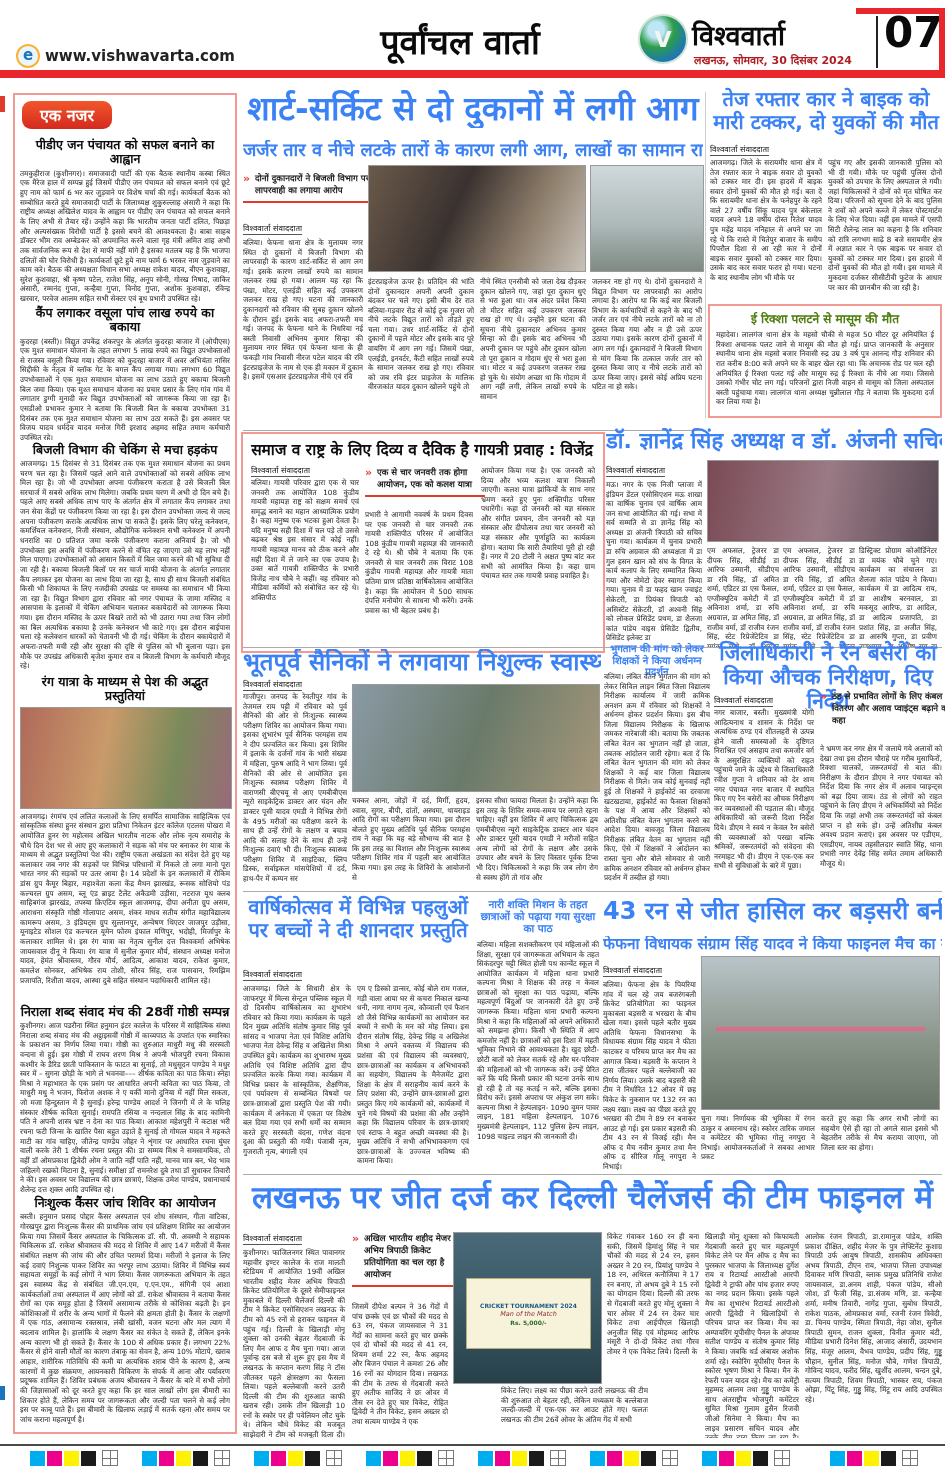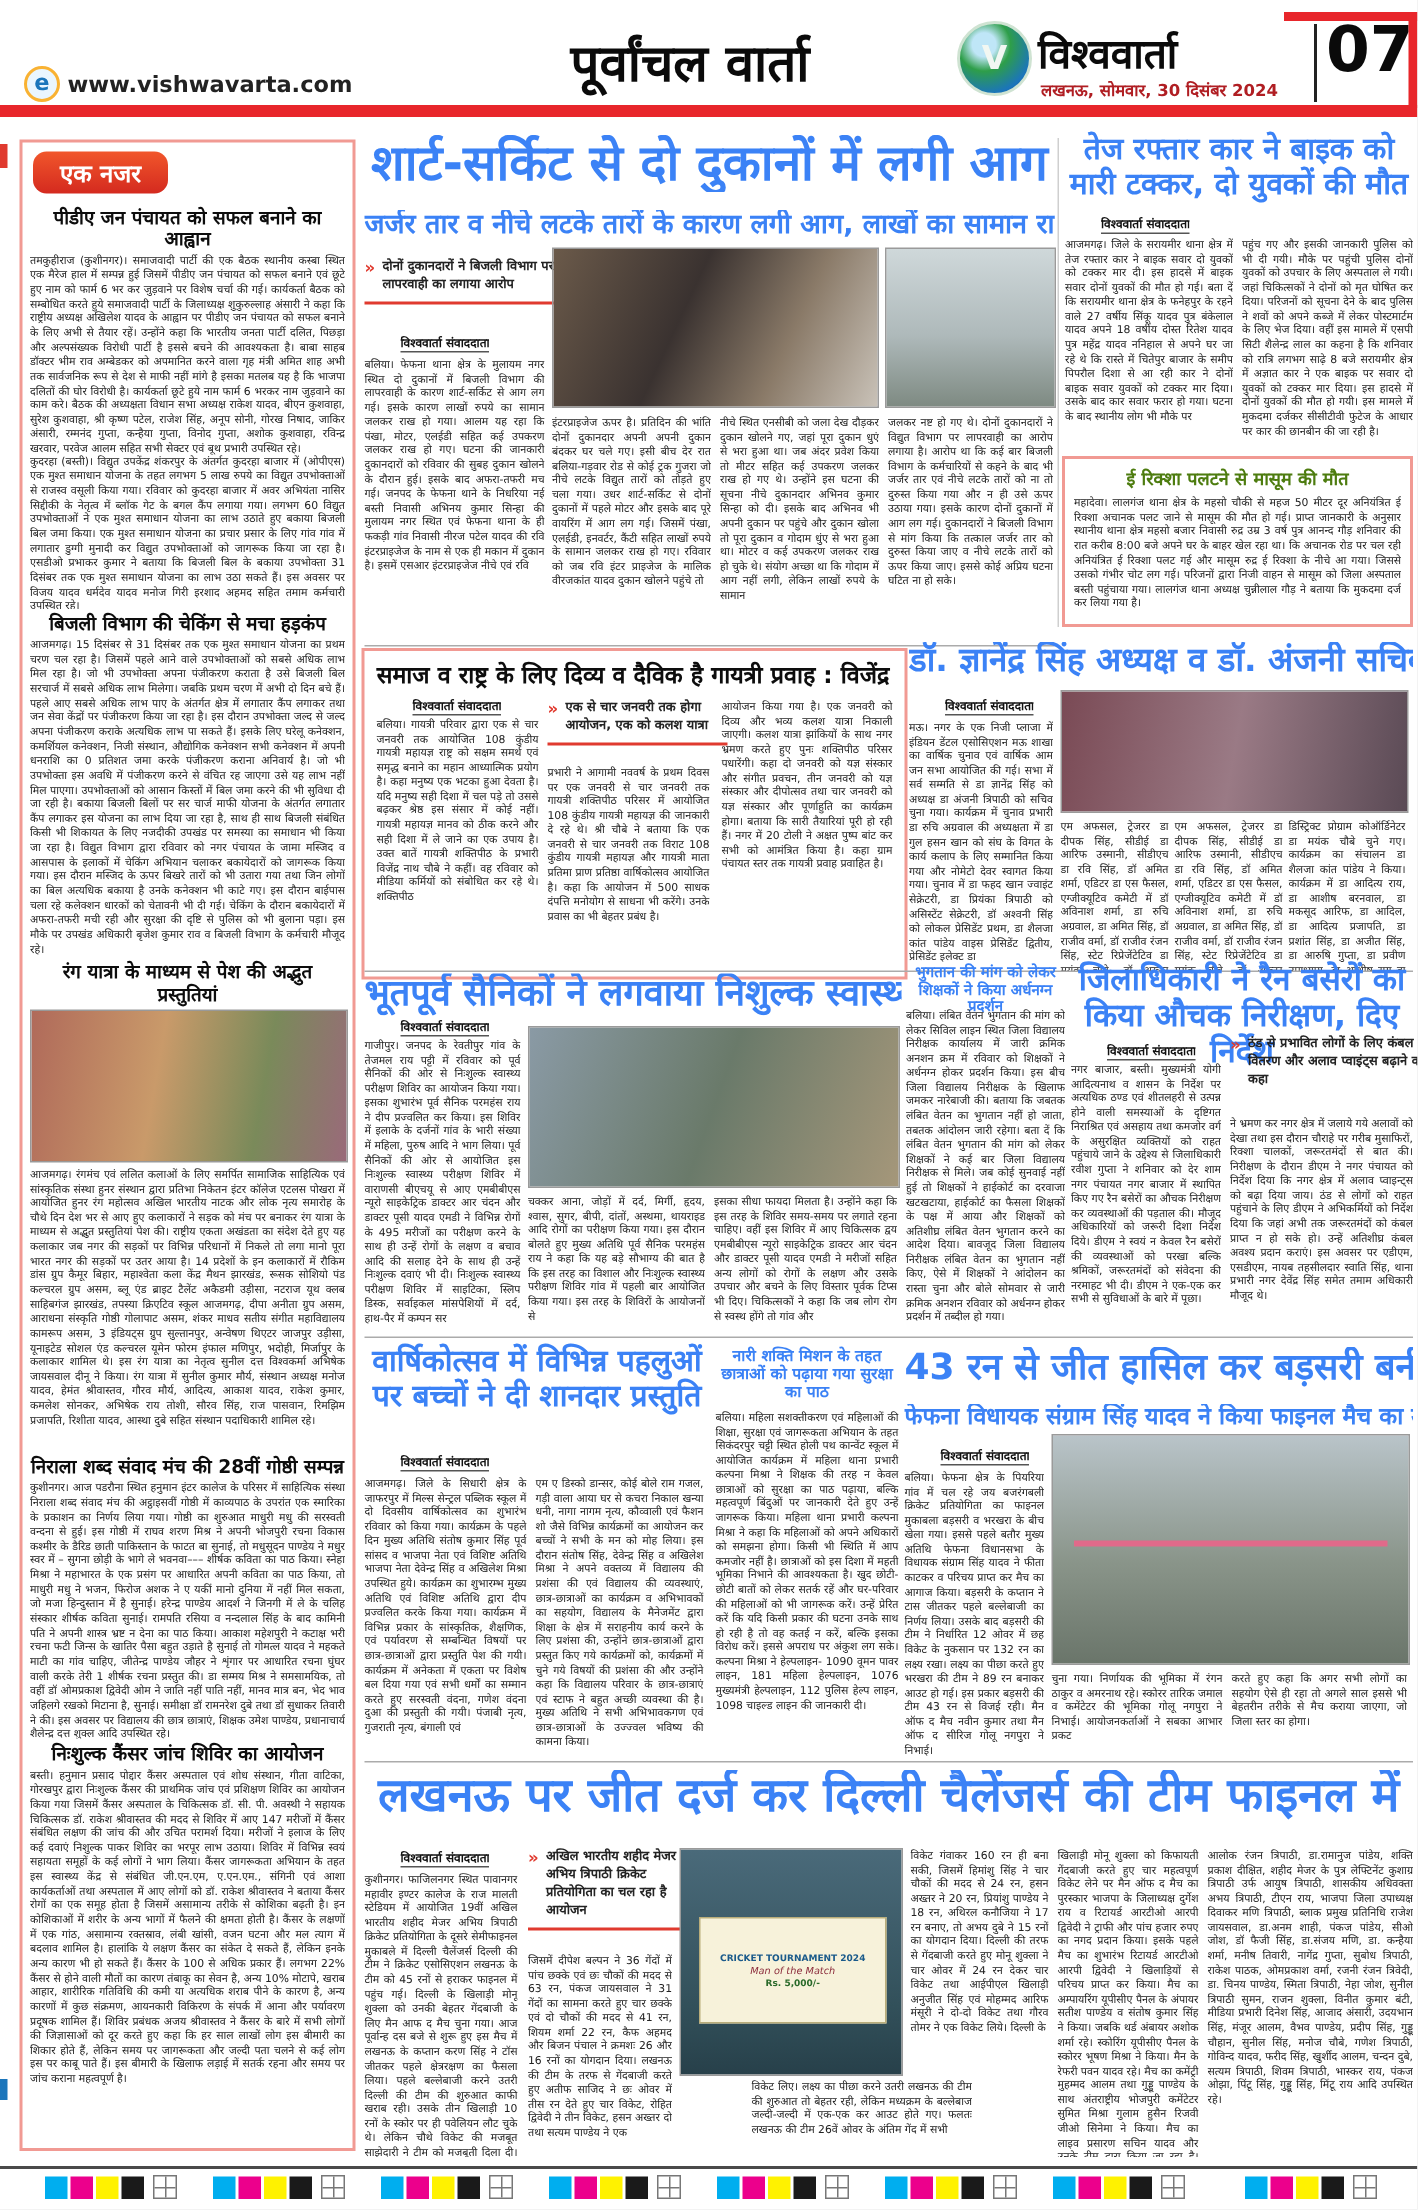--- a/index.html
+++ b/index.html
@@ -3,21 +3,21 @@
 <meta charset="utf-8">
 <style>
   html,body{margin:0;padding:0;background:#e9e9e9;}
   .page{position:relative;width:945px;height:1473px;background:#ffffff;overflow:hidden;
         font-family:"DejaVu Sans",sans-serif;color:#1c1c1c;}
   .abs{position:absolute;}
   .h{position:absolute;font-weight:bold;color:#3b82f6;line-height:1.15;}
   .center{text-align:center;}
   .nowrap{white-space:nowrap;overflow:hidden;}
   .col{position:absolute;font-size:7.2px;line-height:1.33;text-align:justify;color:#222;overflow:hidden;}
-  .by{position:absolute;font-size:8px;font-weight:bold;color:#111;border-bottom:1px solid #555;padding-bottom:1px;white-space:nowrap;overflow:hidden;margin-left:24px;}
+  .by{position:absolute;font-size:8px;font-weight:normal;color:#111;border-bottom:1px solid #555;padding-bottom:1px;white-space:nowrap;overflow:hidden;}
   .kick{position:absolute;font-size:8.6px;font-weight:bold;color:#232323;line-height:1.4;padding-left:12px;border-bottom:2px solid #e03a2f;padding-bottom:5px;}
   .kick.nou{border-bottom:none;}
   .kick::before{content:"»";color:#e03a2f;position:absolute;left:0;top:-1px;font-size:11px;font-weight:bold;}
   .ph{position:absolute;border:1px solid #9a9a9a;}
   .pbox{position:absolute;border:2px solid #f19a93;background:#fff;}
   .hrule{position:absolute;height:1px;background:#ababab;}
   .vrule{position:absolute;width:1px;background:#cfcfcf;}
   .redband{position:absolute;background:#e8262b;}
   
   .url{position:absolute;left:16px;top:44px;display:flex;align-items:center;gap:5px;font-size:15px;font-weight:bold;color:#222;}
@@ -72,20 +72,21 @@
 
   <div class="abs" style="left:0;top:96px;width:5px;height:16px;background:#e03a2f;"></div>
   <div class="abs" style="left:0;top:1386px;width:5px;height:14px;background:#1b75bb;"></div>
 
   <div class="leftbox">
     <div><span class="badge">एक नजर</span></div>
 
     <div class="lh">पीडीए जन पंचायत को सफल बनाने का आह्वान</div>
     <div class="lb" style="height:134px;">तमकुहीराज (कुशीनगर)। समाजवादी पार्टी की एक बैठक स्थानीय कस्बा स्थित एक मैरेज हाल में सम्पन्न हुई जिसमें पीडीए जन पंचायत को सफल बनाने एवं छूटे हुए नाम को फार्म 6 भर कर जुड़वाने पर विशेष चर्चा की गई। कार्यकर्ता बैठक को सम्बोधित करते हुये समाजवादी पार्टी के जिलाध्यक्ष शुकुरुल्लाह अंसारी ने कहा कि राष्ट्रीय अध्यक्ष अखिलेश यादव के आह्वान पर पीडीए जन पंचायत को सफल बनाने के लिए अभी से तैयार रहें। उन्होंने कहा कि भारतीय जनता पार्टी दलित, पिछड़ा और अल्पसंख्यक विरोधी पार्टी है इससे बचने की आवश्यकता है। बाबा साहब डॉक्टर भीम राव अम्बेडकर को अपमानित करने वाला गृह मंत्री अमित शाह अभी तक सार्वजनिक रूप से देश से माफी नहीं मांगे है इसका मतलब यह है कि भाजपा दलितों की घोर विरोधी है। कार्यकर्ता छूटे हुये नाम फार्म 6 भरकर नाम जुड़वाने का काम करे। बैठक की अध्यक्षता विधान सभा अध्यक्ष राकेश यादव, बीएन कुशवाहा, सुरेश कुशवाहा, श्री कृष्ण पटेल, राजेश सिंह, अनूप सोनी, गोरख निषाद, जाकिर अंसारी, रम्मनंद गुप्ता, कन्हैया गुप्ता, विनोद गुप्ता, अशोक कुशवाहा, रविन्द्र खरवार, परवेज आलम सहित सभी सेक्टर एवं बूथ प्रभारी उपस्थित रहे।</div>
 
+    <div class="lh">कैंप लगाकर वसूला पांच लाख रुपये का बकाया</div>
     <div class="lb" style="height:103px;">कुदरहा (बस्ती)। विद्युत उपकेंद्र शंकरपुर के अंतर्गत कुदरहा बाजार में (ओपीएस) एक मुश्त समाधान योजना के तहत लगभग 5 लाख रुपये का विद्युत उपभोक्ताओं से राजस्व वसूली किया गया। रविवार को कुदरहा बाजार में अवर अभियंता नासिर सिद्दीकी के नेतृत्व में ब्लॉक गेट के बगल कैंप लगाया गया। लगभग 60 विद्युत उपभोक्ताओं ने एक मुश्त समाधान योजना का लाभ उठाते हुए बकाया बिजली बिल जमा किया। एक मुश्त समाधान योजना का प्रचार प्रसार के लिए गांव गांव में लगातार डुग्गी मुनादी कर विद्युत उपभोक्ताओं को जागरूक किया जा रहा है। एसडीओ प्रभाकर कुमार ने बताया कि बिजली बिल के बकाया उपभोक्ता 31 दिसंबर तक एक मुश्त समाधान योजना का लाभ उठा सकते हैं। इस अवसर पर विजय यादव धर्मदेव यादव मनोज गिरी इरशाद अहमद सहित तमाम कर्मचारी उपस्थित रहे।</div>
 
     <div class="lh">बिजली विभाग की चेकिंग से मचा हड़कंप</div>
     <div class="lb" style="height:213px;">आजमगढ़। 15 दिसंबर से 31 दिसंबर तक एक मुश्त समाधान योजना का प्रथम चरण चल रहा है। जिसमें पहले आने वाले उपभोक्ताओं को सबसे अधिक लाभ मिल रहा है। जो भी उपभोक्ता अपना पंजीकरण कराता है उसे बिजली बिल सरचार्ज में सबसे अधिक लाभ मिलेगा। जबकि प्रथम चरण में अभी दो दिन बचे हैं। पहले आए सबसे अधिक लाभ पाए के अंतर्गत क्षेत्र में लगातार कैंप लगाकर तथा जन सेवा केंद्रों पर पंजीकरण किया जा रहा है। इस दौरान उपभोक्ता जल्द से जल्द अपना पंजीकरण कराके अत्यधिक लाभ पा सकते हैं। इसके लिए घरेलू कनेक्शन, कमर्शियल कनेक्शन, निजी संस्थान, औद्योगिक कनेक्शन सभी कनेक्शन में अपनी धनराशि का 0 प्रतिशत जमा करके पंजीकरण कराना अनिवार्य है। जो भी उपभोक्ता इस अवधि में पंजीकरण करने से वंचित रह जाएगा उसे यह लाभ नहीं मिल पाएगा। उपभोक्ताओं को आसान किस्तों में बिल जमा करने की भी सुविधा दी जा रही है। बकाया बिजली बिलों पर सर चार्ज माफी योजना के अंतर्गत लगातार कैंप लगाकर इस योजना का लाभ दिया जा रहा है, साथ ही साथ बिजली संबंधित किसी भी शिकायत के लिए नजदीकी उपखंड पर समस्या का समाधान भी किया जा रहा है। विद्युत विभाग द्वारा रविवार को नगर पंचायत के जामा मस्जिद व आसपास के इलाकों में चेकिंग अभियान चलाकर बकायेदारों को जागरूक किया गया। इस दौरान मस्जिद के ऊपर बिखरे तारों को भी उतारा गया तथा जिन लोगों का बिल अत्यधिक बकाया है उनके कनेक्शन भी काटे गए। इस दौरान बाईपास चला रहे कलेक्शन धारकों को चेतावनी भी दी गई। चेकिंग के दौरान बकायेदारों में अफरा-तफरी मची रही और सुरक्षा की दृष्टि से पुलिस को भी बुलाना पड़ा। इस मौके पर उपखंड अधिकारी बृजेश कुमार राव व बिजली विभाग के कर्मचारी मौजूद रहे।</div>
 
     <div class="lh">रंग यात्रा के माध्यम से पेश की अद्भुत प्रस्तुतियां</div>
     <div class="lph" style="background:linear-gradient(100deg,#b06a5a,#c99a6a 40%,#7a8a5a 72%,#9a6a7a);"></div>
     <div class="lb" style="height:190px;">आजमगढ़। रंगमंच एवं ललित कलाओं के लिए समर्पित सामाजिक साहित्यिक एवं सांस्कृतिक संस्था हुनर संस्थान द्वारा प्रतिभा निकेतन इंटर कॉलेज एटलस पोखरा में आयोजित हुनर रंग महोत्सव अखिल भारतीय नाटक और लोक नृत्य समारोह के चौथे दिन देश भर से आए हुए कलाकारों ने सड़क को मंच पर बनाकर रंग यात्रा के माध्यम से अद्भुत प्रस्तुतियां पेश की। राष्ट्रीय एकता अखंडता का संदेश देते हुए यह कलाकार जब नगर की सड़कों पर विभिन्न परिधानों में निकले तो लगा मानो पूरा भारत नगर की सड़कों पर उतर आया है। 14 प्रदेशों के इन कलाकारों में रौकिम डांस ग्रुप कैमूर बिहार, महाश्वेता कला केंद्र मैथन झारखंड, रूसक सोशियो पंड कल्चरल ग्रुप असम, ब्लू एंड ब्राइट टैलेंट अकैडमी उड़ीसा, नटराज यूथ क्लब साहिबगंज झारखंड, तपस्या क्रिएटिव स्कूल आजमगढ़, दीपा अनीता ग्रुप असम, आराधना संस्कृति गोष्ठी गोलापाट असम, शंकर माधव सतीय संगीत महाविद्यालय कामरूप असम, 3 इंडियट्स ग्रुप सुल्तानपुर, अन्वेषण थिएटर जाजपुर उड़ीसा, यूनाइटेड सोशल एंड कल्चरल यूमेन फोरम इंफाल मणिपुर, भदोही, मिर्जापुर के कलाकार शामिल थे। इस रंग यात्रा का नेतृत्व सुनील दत्त विश्वकर्मा अभिषेक जायसवाल दीनू ने किया। रंग यात्रा में सुनील कुमार मौर्य, संस्थान अध्यक्ष मनोज यादव, हेमंत श्रीवास्तव, गौरव मौर्य, आदित्य, आकाश यादव, राकेश कुमार, कमलेश सोनकर, अभिषेक राय तोशी, सौरव सिंह, राज पासवान, रिमझिम प्रजापति, रिशीता यादव, आस्था दुबे सहित संस्थान पदाधिकारी शामिल रहे।</div>
 
     <div class="lh">निराला शब्द संवाद मंच की 28वीं गोष्ठी सम्पन्न</div>

